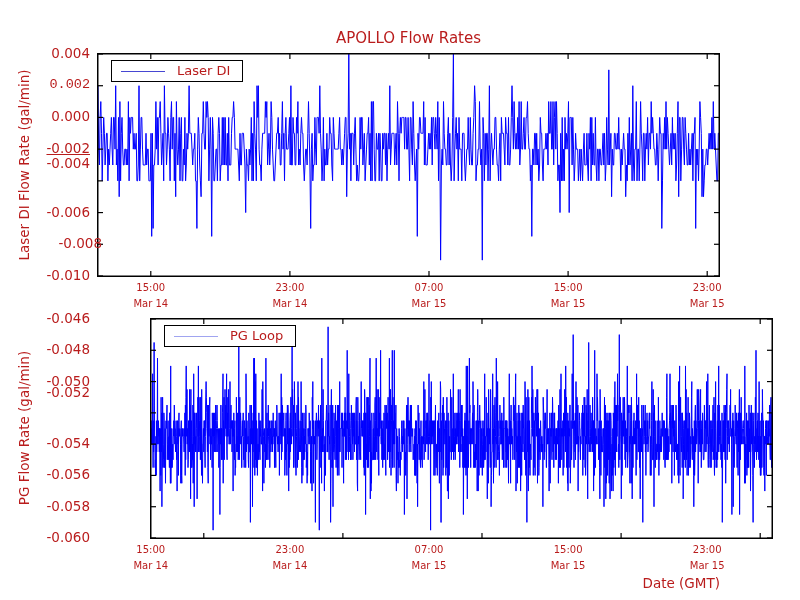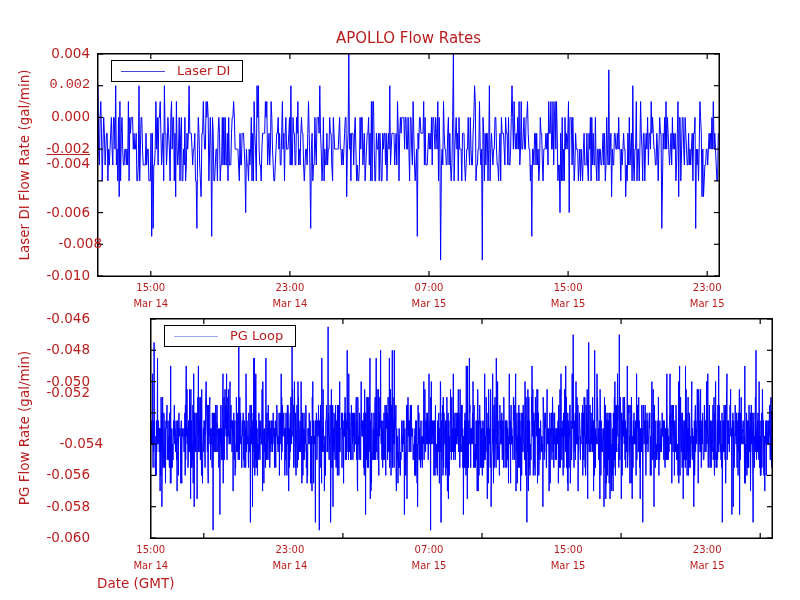--- a/index.html
+++ b/index.html
@@ -14,21 +14,21 @@
   }
   .axes{position:absolute;background:#fff;}
   #ax0{left:97px;top:53px;width:623px;height:224px;}
   #ax1{left:107px;top:318px;width:623px;height:224px;margin-left:43px;}
   .axes svg{position:absolute;left:0;top:0;}
   .ylabel{
     position:absolute;transform:rotate(-90deg) translate(-50%,-50%);
     transform-origin:0 0;white-space:nowrap;font-size:13.5px;
   }
   .xlabel{
-    position:absolute;left:97px;top:575px;width:623px;text-align:left;
+    position:absolute;left:97px;top:575px;width:623px;text-align:right;
     font-size:13.5px;height:17px;line-height:17px;
   }
   .ytick{
     position:absolute;width:62px;text-align:right;font-size:13.5px;
     height:16px;line-height:16px;
   }
   .xtick{
     position:absolute;width:84px;text-align:center;font-size:10px;
     height:16px;line-height:16px;
   }
@@ -147,21 +147,21 @@
     <div class="xtick" style="left: 386.993px; top: 280px; width: 84px;">07:00</div>
     <div class="xtick" style="left: 386.993px; top: 296px; width: 84px;">Mar 15</div>
     <div class="xtick" style="left: 526.097px; top: 280px; width: 84px;">15:00</div>
     <div class="xtick" style="left: 526.097px; top: 296px; width: 84px;">Mar 15</div>
     <div class="xtick" style="left: 665.201px; top: 280px; width: 84px;">23:00</div>
     <div class="xtick" style="left: 665.201px; top: 296px; width: 84px;">Mar 15</div>
     <div class="ytick" style="left: 28px; top: 310px; width: 62px;">-0.046</div>
     <div class="ytick" style="left: 28px; top: 341.286px; width: 62px;">-0.048</div>
     <div class="ytick" style="left: 28px; top: 372.571px; width: 62px;">-0.050</div>
     <div class="ytick" style="left: 28px; top: 384px; width: 62px;">-0.052</div>
-    <div class="ytick" style="left: 41px; top: 435.143px; width: 62px; text-align: right;">-0.054</div>
+    <div class="ytick" style="left: 28px; top: 435.143px; width: 62px; text-align: right;">-0.054</div>
     <div class="ytick" style="left: 28px; top: 466.429px; width: 62px;">-0.056</div>
     <div class="ytick" style="left: 28px; top: 497.714px; width: 62px;">-0.058</div>
     <div class="ytick" style="left: 28px; top: 529px; width: 62px;">-0.060</div>
     <div class="xtick" style="left: 108.785px; top: 542px; width: 84px;">15:00</div>
     <div class="xtick" style="left: 108.785px; top: 558px; width: 84px;">Mar 14</div>
     <div class="xtick" style="left: 247.889px; top: 542px; width: 84px;">23:00</div>
     <div class="xtick" style="left: 247.889px; top: 558px; width: 84px;">Mar 14</div>
     <div class="xtick" style="left: 386.993px; top: 542px; width: 84px;">07:00</div>
     <div class="xtick" style="left: 386.993px; top: 558px; width: 84px;">Mar 15</div>
     <div class="xtick" style="left: 526.097px; top: 542px; width: 84px;">15:00</div>

